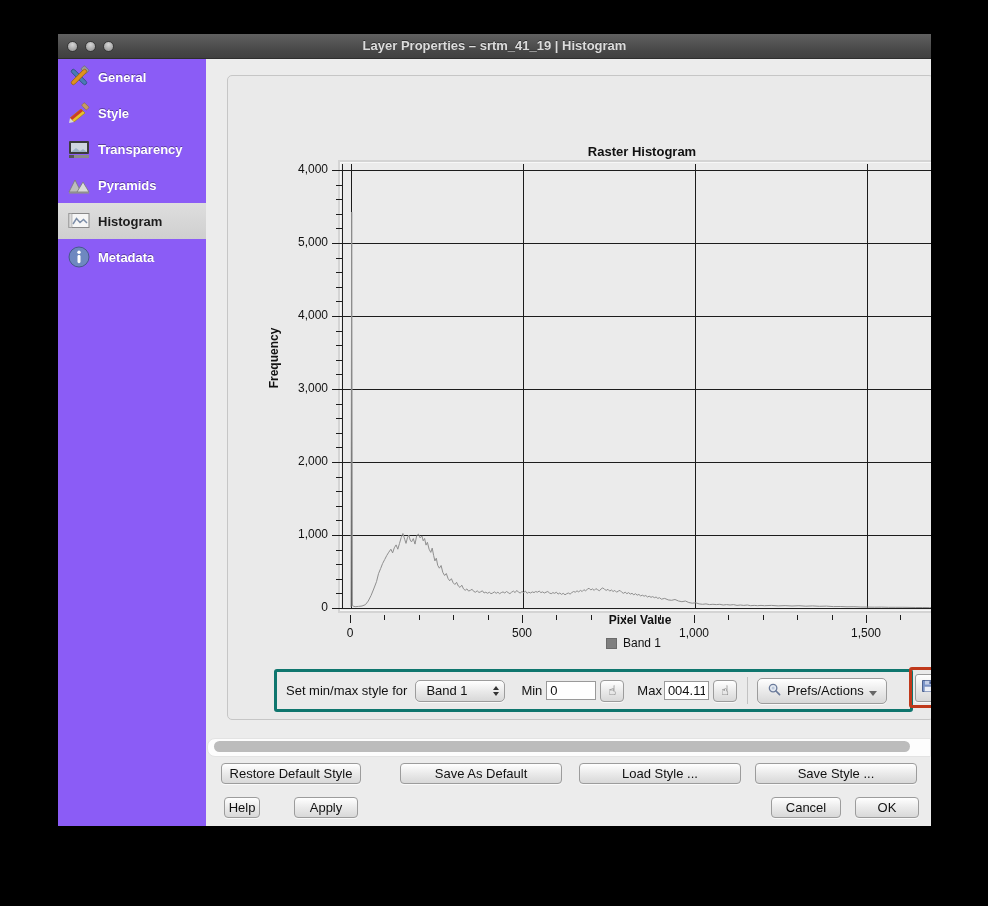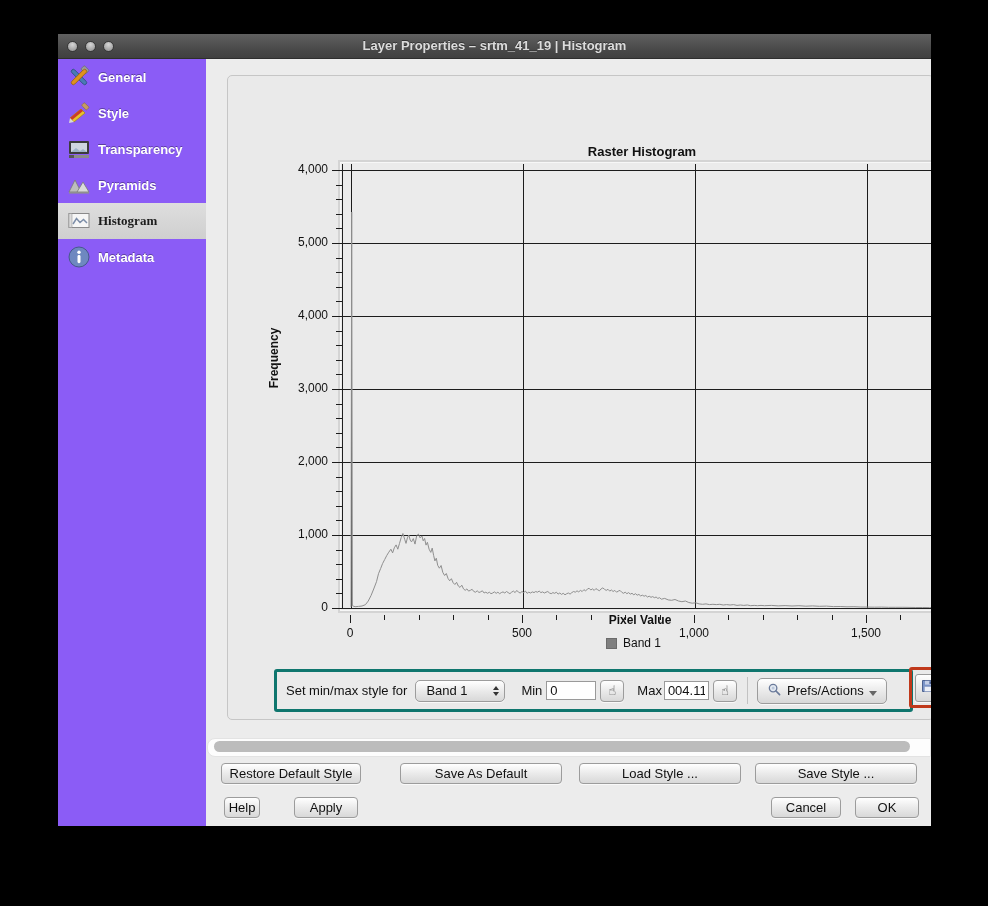--- a/index.html
+++ b/index.html
@@ -15,21 +15,21 @@
               color:#dcdcdc;font-weight:bold;text-shadow:0 -1px 0 rgba(0,0,0,.4);}
   .tl{position:absolute;top:7px;width:11px;height:11px;border-radius:50%;
       background:radial-gradient(circle at 50% 30%,#d6d6d6,#8d8d8d);
       border:1px solid #383838;box-sizing:border-box;}
   
   .sidebar{position:absolute;left:0;top:25px;width:148px;bottom:0;background:#8b5cf6;}
   .side-item{position:relative;height:36px;display:flex;align-items:center;cursor:default;}
   .side-item .icon{width:26px;height:26px;margin-left:8px;display:flex;align-items:center;justify-content:center;}
   .side-item .lbl{margin-left:6px;font-size:13px;font-weight:bold;color:#fff;
                   text-shadow:0 -1px 0 rgba(0,0,0,.35);}
-  .side-item.selected{background:linear-gradient(#dedede,#cfcfcf);font-family:Liberation Serif, serif;}
+  .side-item.selected{background:linear-gradient(#dedede,#cfcfcf);}
   .side-item.selected .lbl{color:#1c1c1c;text-shadow:none;}
   
   .main{position:absolute;left:148px;top:25px;right:0;bottom:0;background:#ececec;}
   .groupbox{position:absolute;left:21px;top:16px;right:-3px;height:643px;background:#eaeaea;
             border:1px solid #c6c6c6;border-radius:5px;}
   .chart-title{position:absolute;left:115px;top:68px;width:598px;text-align:center;
                font-size:13px;font-weight:bold;color:#111;}
   .plot-frame{position:absolute;left:110px;top:84px;width:601px;height:449px;
               border:2px solid #d4d4d4;background:#ebebeb;box-shadow:0 0 0 1px #f7f7f7 inset;}
   .plot-canvas{position:absolute;left:114px;top:88px;width:596px;height:444px;

